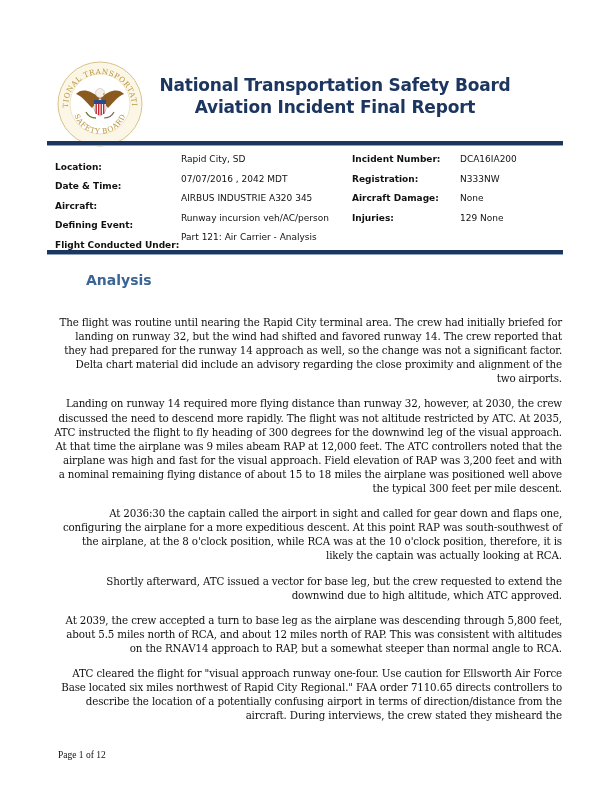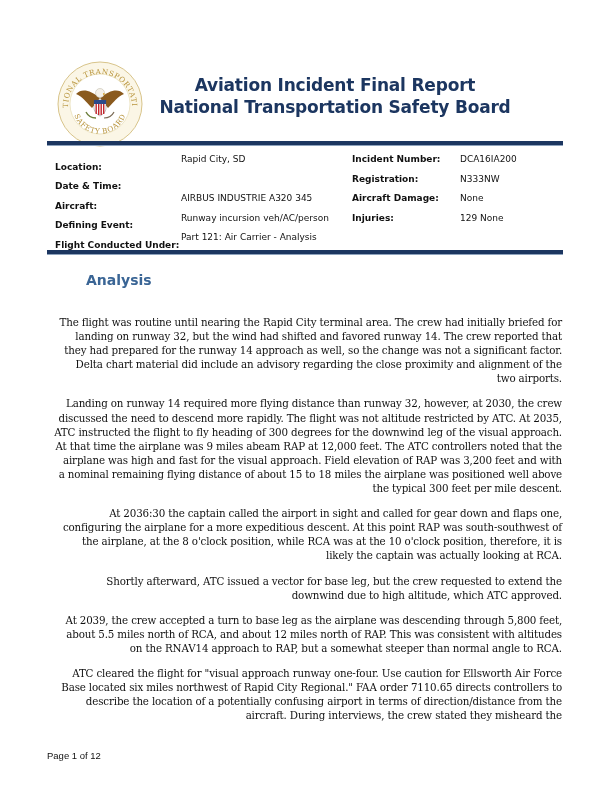--- a/index.html
+++ b/index.html
@@ -83,23 +83,23 @@
       color: #111;
       letter-spacing: -0.15px;
       text-align: right;
     }
     .body-text p {
       margin: 0 0 11px 0;
     }
 
     .footer {
       position: absolute;
-      left: 47px;
+      left: 58px;
       top: 750px;
-      font-family: Liberation Sans, sans-serif;
+      font-family: Liberation Serif, serif;
       font-size: 9.5px;
       color: #111;
     }
   </style>
 </head>
 <body>
 
 <div class="seal">
   <svg width="88" height="88" viewBox="0 0 88 88">
     <defs>
@@ -127,33 +127,34 @@
     <rect x="42" y="44" width="1.4" height="11" fill="#c2262e"></rect>
     <rect x="44.5" y="44" width="1.4" height="11" fill="#c2262e"></rect>
     <rect x="47" y="44" width="1.4" height="10" fill="#c2262e"></rect>
 
     <path d="M 30 52 c 2 4 6 6 10 6" stroke="#6b7d3a" stroke-width="1.4" fill="none"></path>
     <path d="M 58 52 c -2 4 -6 6 -10 6" stroke="#7a6a55" stroke-width="1.2" fill="none"></path>
   </svg>
 </div>
 
 <div class="title-block">
+  <div>National Transportation Safety Board</div>
   <div>Aviation Incident Final Report</div>
-  <div>National Transportation Safety Board</div>
 </div>
 
 <div class="rule top"></div>
 
 <div class="info left">
   <div class="row">
     <span class="lbl">Location:</span>
     <span class="val">Rapid City, SD</span>
   </div>
   <div class="row">
     <span class="lbl">Date &amp; Time:</span>
+    <span class="val">07/07/2016 , 2042 MDT</span>
   </div>
   <div class="row">
     <span class="lbl">Aircraft:</span>
     <span class="val">AIRBUS INDUSTRIE A320 345</span>
   </div>
   <div class="row">
     <span class="lbl">Defining Event:</span>
     <span class="val">Runway incursion veh/AC/person</span>
   </div>
   <div class="row">

